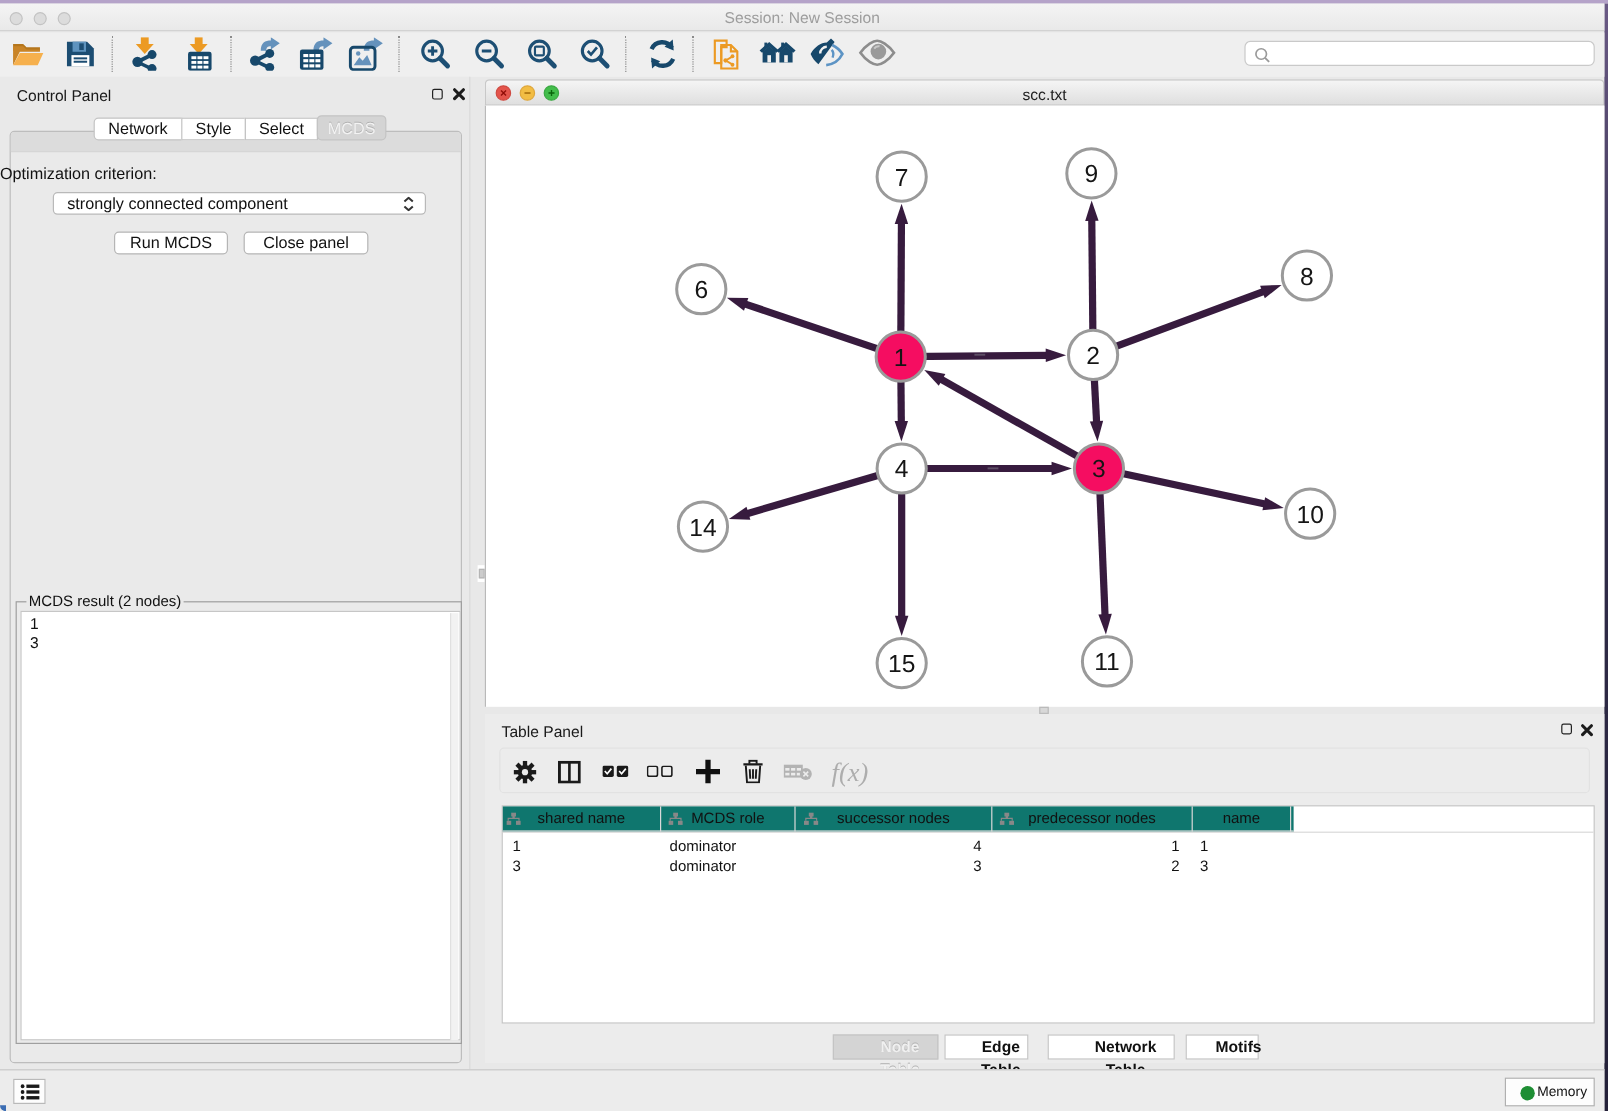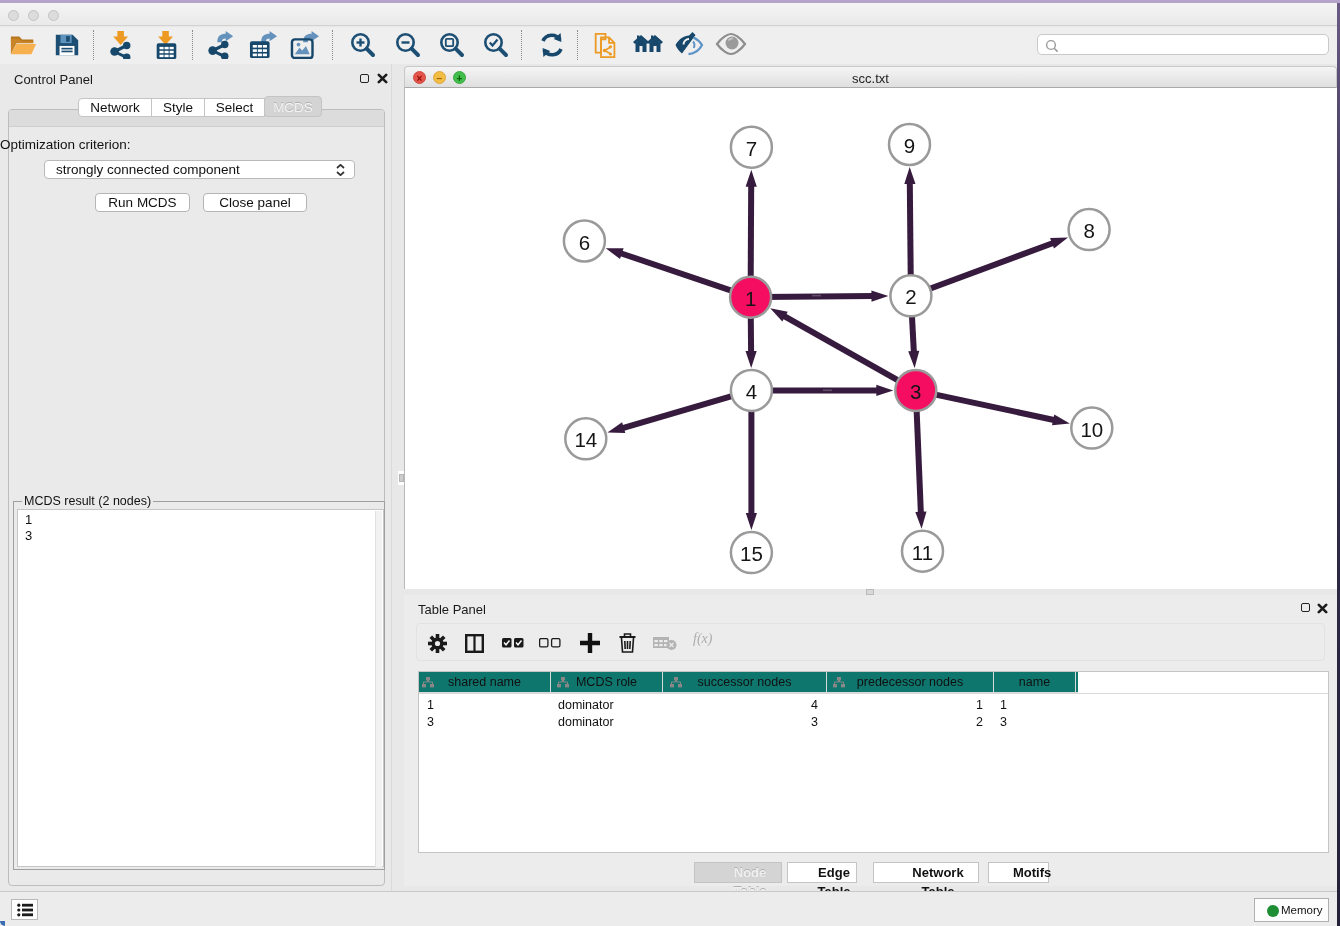--- a/index.html
+++ b/index.html
@@ -59,20 +59,21 @@
 #membtn { position:absolute; left:1254px; top:6px; width:75px; height:24px; background:#fdfdfd; border:1px solid #b0b0b0; font-size:12px; color:#111; }
 </style>
 </head>
 <body>
 <div class="abs" id="strip-top"></div>
 <div class="abs" id="strip-right"></div>
 <div class="abs" id="titlebar">
   <div class="dot" style="left:8px"></div>
   <div class="dot" style="left:28px"></div>
   <div class="dot" style="left:48px"></div>
+  <div id="title-text">Session: New Session</div>
 </div>
 <div class="abs" id="toolbar">
   <svg style="left:8px" width="31" height="28" viewBox="0 0 31 30">
     <path d="M2 6 L11 6 L14 9 L26 9 L26 12 L2 12 Z" fill="#b5761c"></path>
     <path d="M2 25 L2 8 L11 8 L14 11 L26 11 L26 13 L8 13 Z" fill="#c98427"></path>
     <path d="M8 14 L29 14 L24 25 L2 25 Z" fill="#f6b04d"></path>
   </svg>
   <svg style="left:53px" width="28" height="28" viewBox="0 0 28 30">
     <path d="M2 4 L20 4 L26 10 L26 26 L2 26 Z" fill="#1c4d72"></path>
     <rect x="7" y="4" width="12" height="9" fill="#5e93be"></rect>
@@ -402,21 +403,21 @@
             <rect x="6.2" y="3" width="3.5" height="2.2"></rect>
             <rect x="11" y="3" width="3.5" height="2.2"></rect>
             <rect x="1.4" y="7" width="3.5" height="2.2"></rect>
             <rect x="6.2" y="7" width="3.5" height="2.2"></rect>
             <rect x="11" y="7" width="3.5" height="2.2"></rect>
           </g>
         </g>
       <circle cx="18.5" cy="8" r="5" fill="#b3b3b3"></circle>
         <path d="M16.5 6 L20.5 10 M20.5 6 L16.5 10" stroke="#ececec" stroke-width="1.3"></path>
     </svg>
-    <div style="position:absolute;left:276px;top:7px;font-family:'Liberation Serif',serif;font-style:italic;font-size:14px;color:#adadad;">f(x)</div>
+    <div style="position:absolute;left:276px;top:7px;font-family:'Liberation Serif',serif;font-style:italic;font-size:22px;color:#adadad;">f(x)</div>
   </div>
   <div id="ttable">
     <div style="position:absolute;left:0;top:21px;width:100%;height:1px;background:#d9d9d9;"></div>
     <div id="thead" style="width:659px">
       <div class="th" style="left:0;width:132px;"><span style="margin-left:0px">shared name</span></div>
       <div class="th" style="left:132px;width:112px;">MCDS role</div>
       <div class="th" style="left:244px;width:164px;">successor nodes</div>
       <div class="th" style="left:408px;width:167px;">predecessor nodes</div>
       <div class="th" style="left:575px;width:82px;">name</div>
       <svg class="hicon" style="left:3px" width="12" height="11" viewBox="0 0 12 11">

